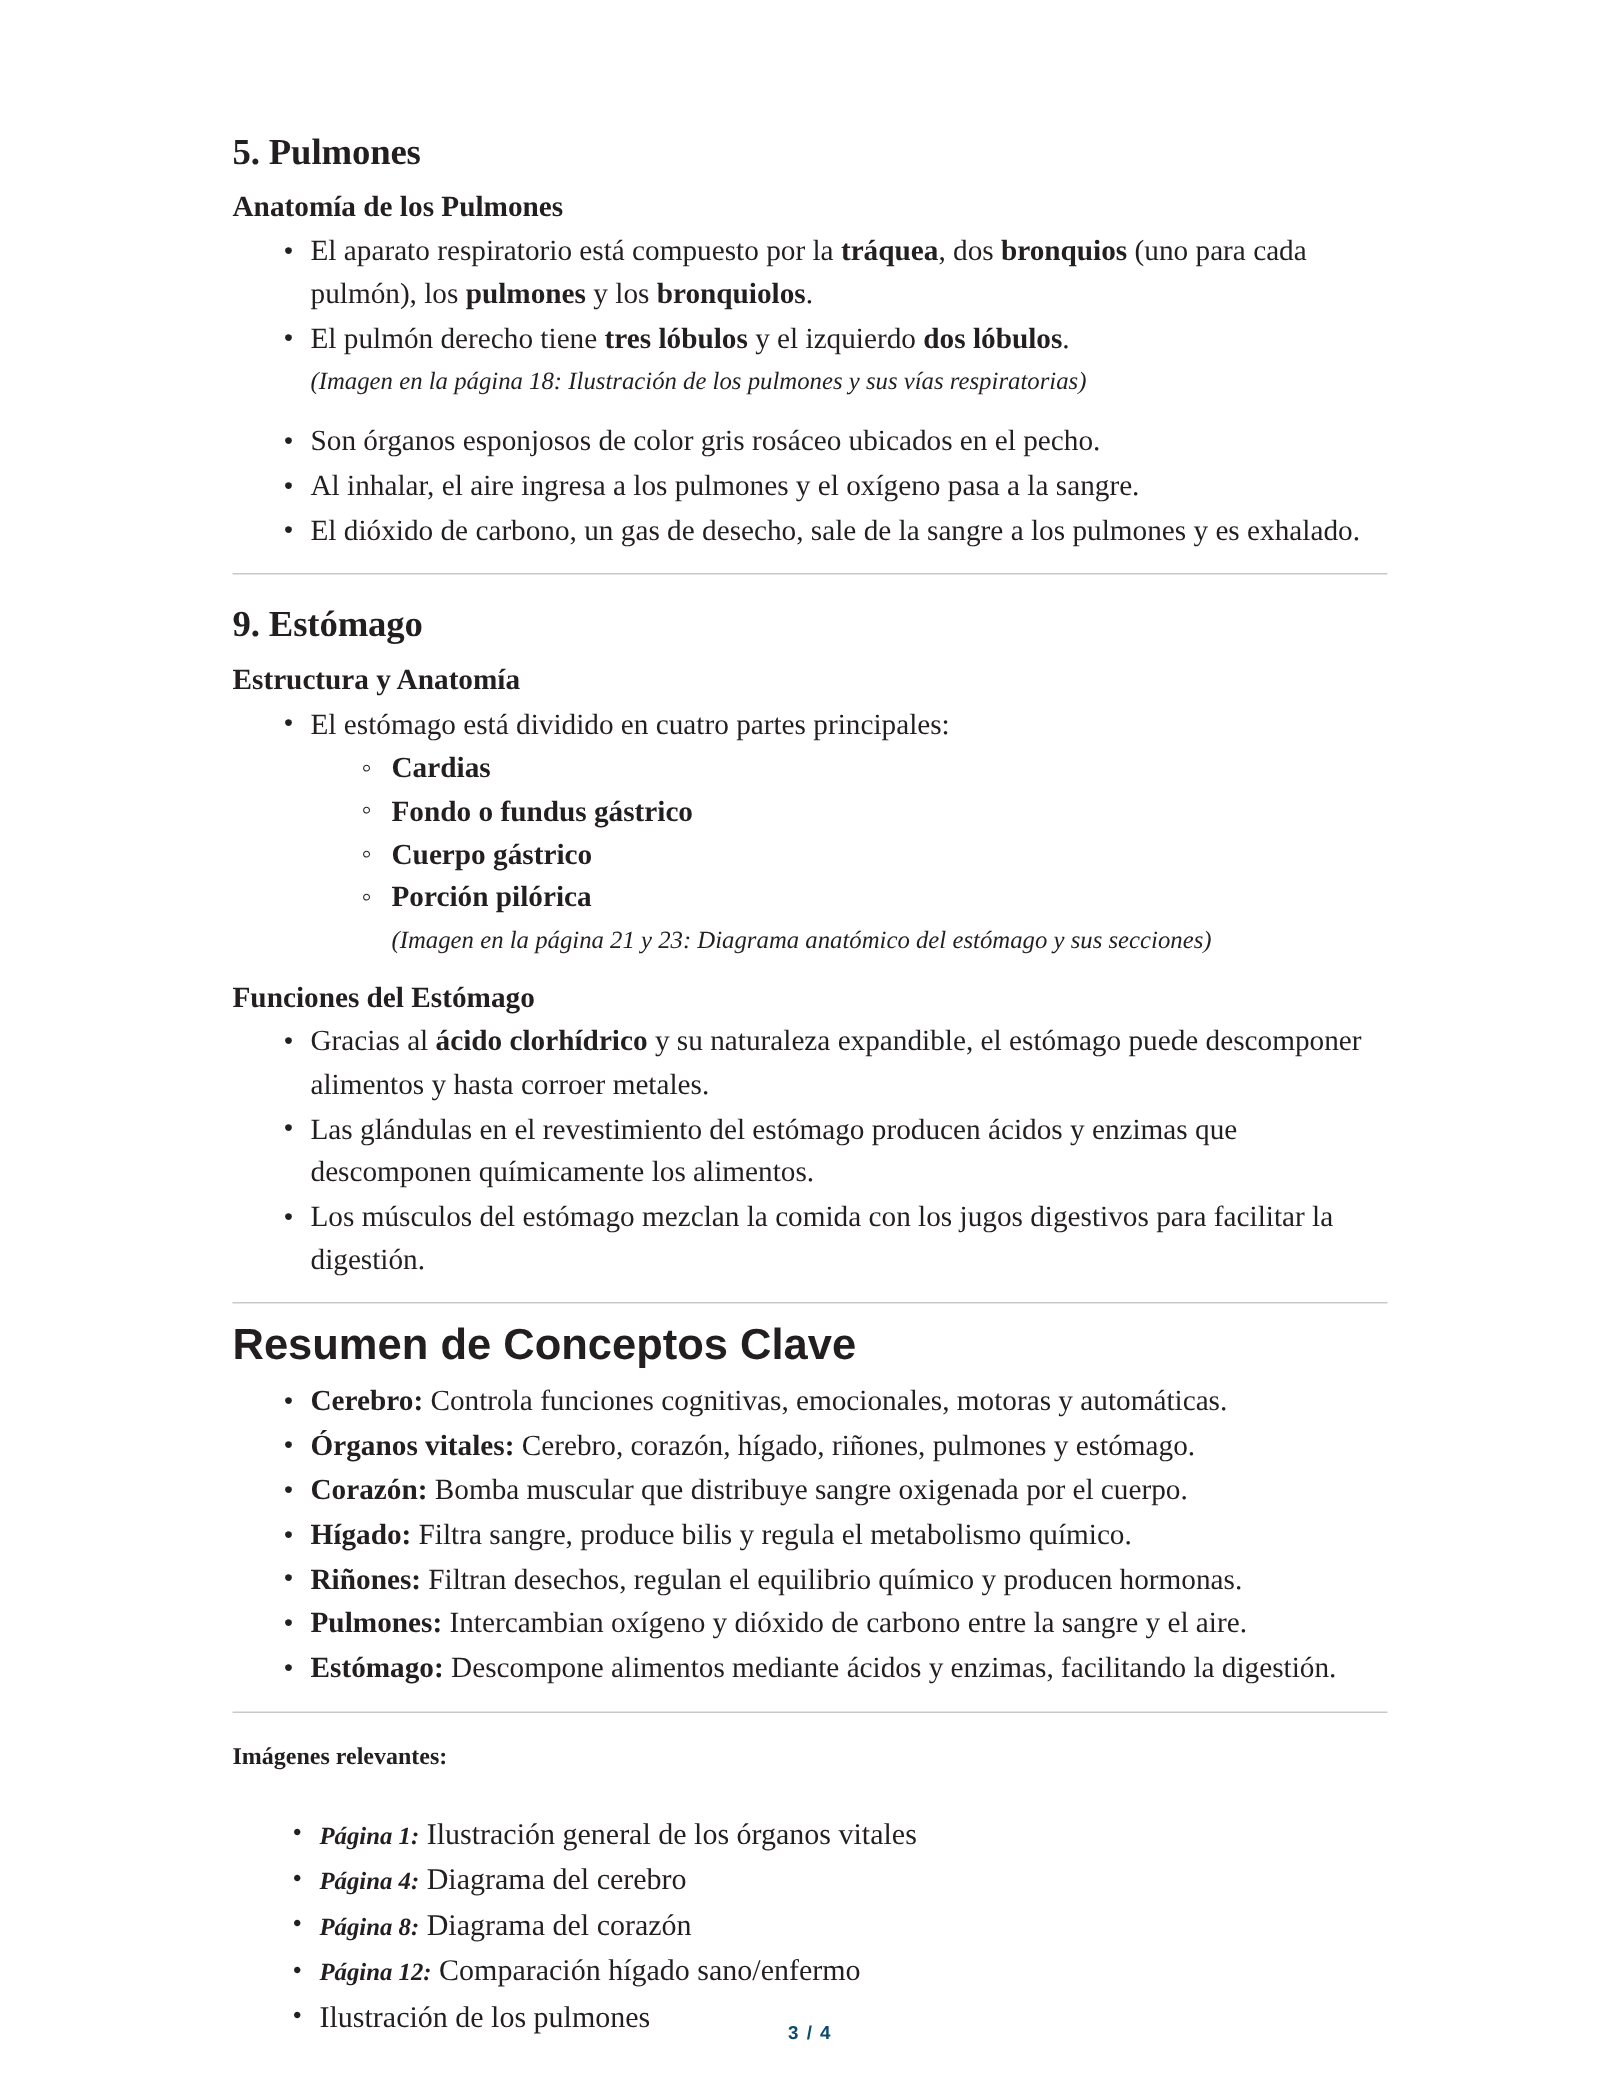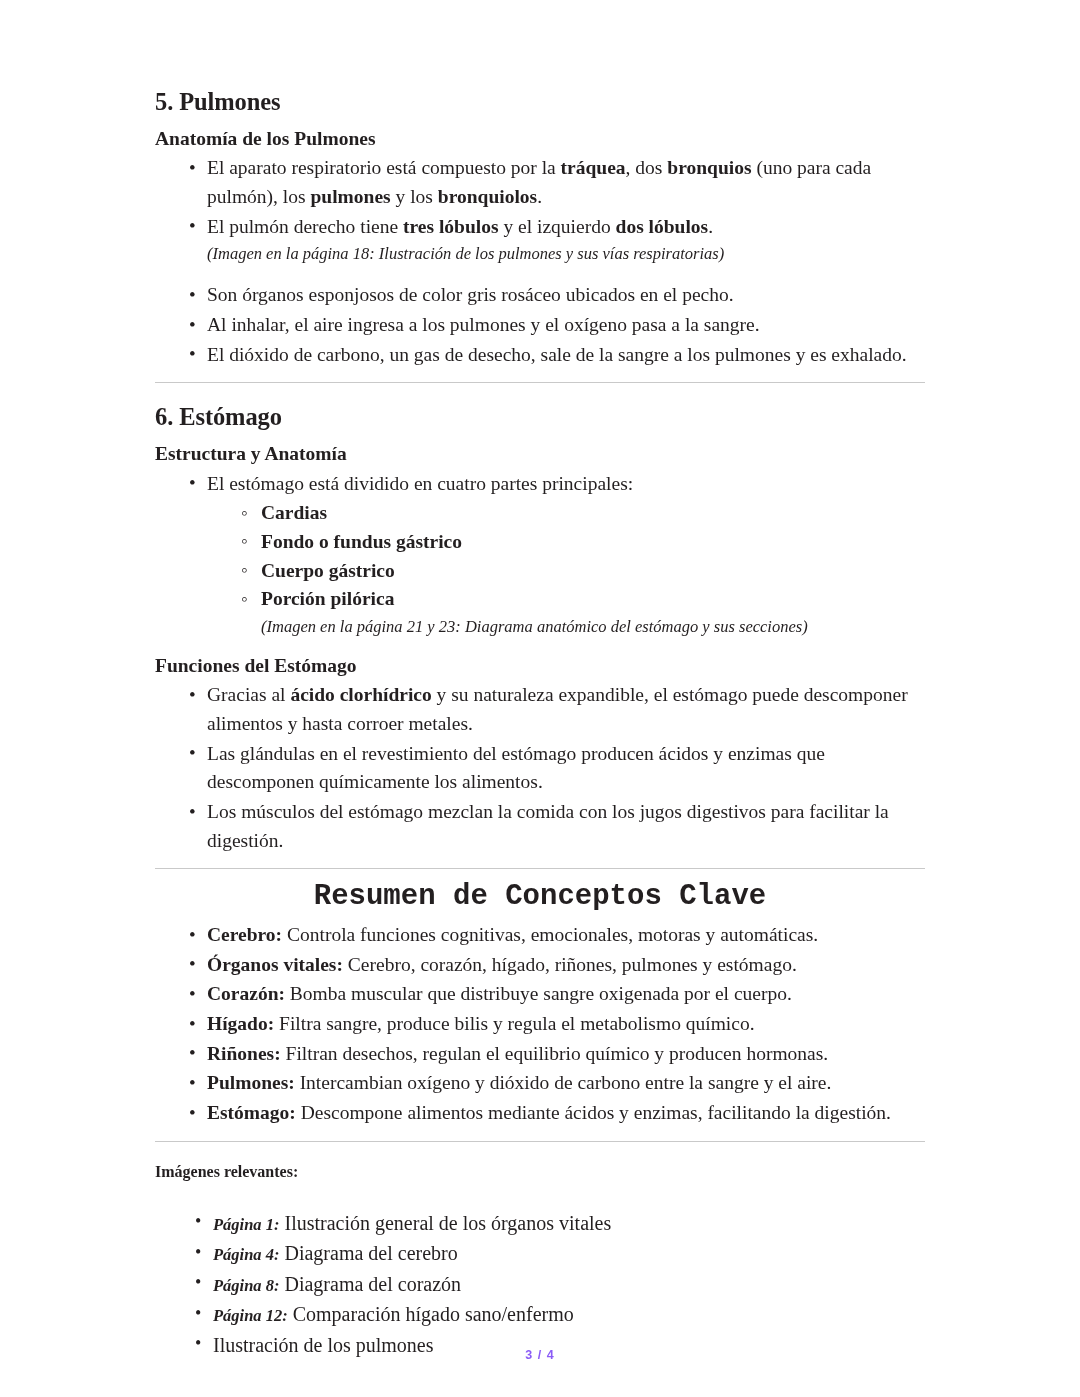--- a/index.html
+++ b/index.html
@@ -33,24 +33,24 @@
     letter-spacing: -0.1px;
   }
   .h-sub {
     font-family: "Liberation Serif", serif;
     font-size: 19.5px;
     font-weight: bold;
     line-height: 1.2;
     margin: 0 0 4px 0;
   }
   .h-center {
-    font-family: Liberation Mono, monospace;
+    font-family: Liberation Sans, sans-serif;
     font-size: 29px;
     font-weight: bold;
-    text-align: center;
+    text-align: left;
     line-height: 1.2;
     margin: 0 0 6px 0;
   }
   .h-plain {
     font-family: "Liberation Serif", serif;
     font-size: 16px;
     font-weight: bold;
     line-height: 1.2;
     margin: 0 0 6px 0;
   }
@@ -137,21 +137,21 @@
   .footer {
     position: absolute;
     left: 0;
     top: 1348px;
     width: 1080px;
     text-align: center;
     font-family: "Liberation Sans", sans-serif;
     font-size: 12.5px;
     font-weight: bold;
     letter-spacing: 1px;
-    color: #8b5cf6;
+    color: #0c4a6e;
   }
 </style>
 </head>
 <body>
 
 <div class="page">
 
   <h1 class="h-section">5. Pulmones</h1>
 
   <h2 class="h-sub">Anatomía de los Pulmones</h2>
@@ -172,21 +172,21 @@
   <ul>
     <li class="bullet">Son órganos esponjosos de color gris rosáceo ubicados en el pecho.</li>
     <li class="bullet">Al inhalar, el aire ingresa a los pulmones y el oxígeno pasa a la sangre.</li>
     <li class="bullet">El dióxido de carbono, un gas de desecho, sale de la sangre a los pulmones y es exhalado.</li>
   </ul>
 
   <div class="gap-before-rule"></div>
   <hr class="sep">
   <div class="gap-after-rule"></div>
 
-  <h1 class="h-section">6. Estómago</h1>
+  <h1 class="h-section">9. Estómago</h1>
 
   <h2 class="h-sub">Estructura y Anatomía</h2>
 
   <ul>
     <li class="bullet">El estómago está dividido en cuatro partes principales:</li>
     <li class="sub">Cardias</li>
     <li class="sub">Fondo o fundus gástrico</li>
     <li class="sub">Cuerpo gástrico</li>
     <li class="sub">Porción pilórica</li>
   </ul>

